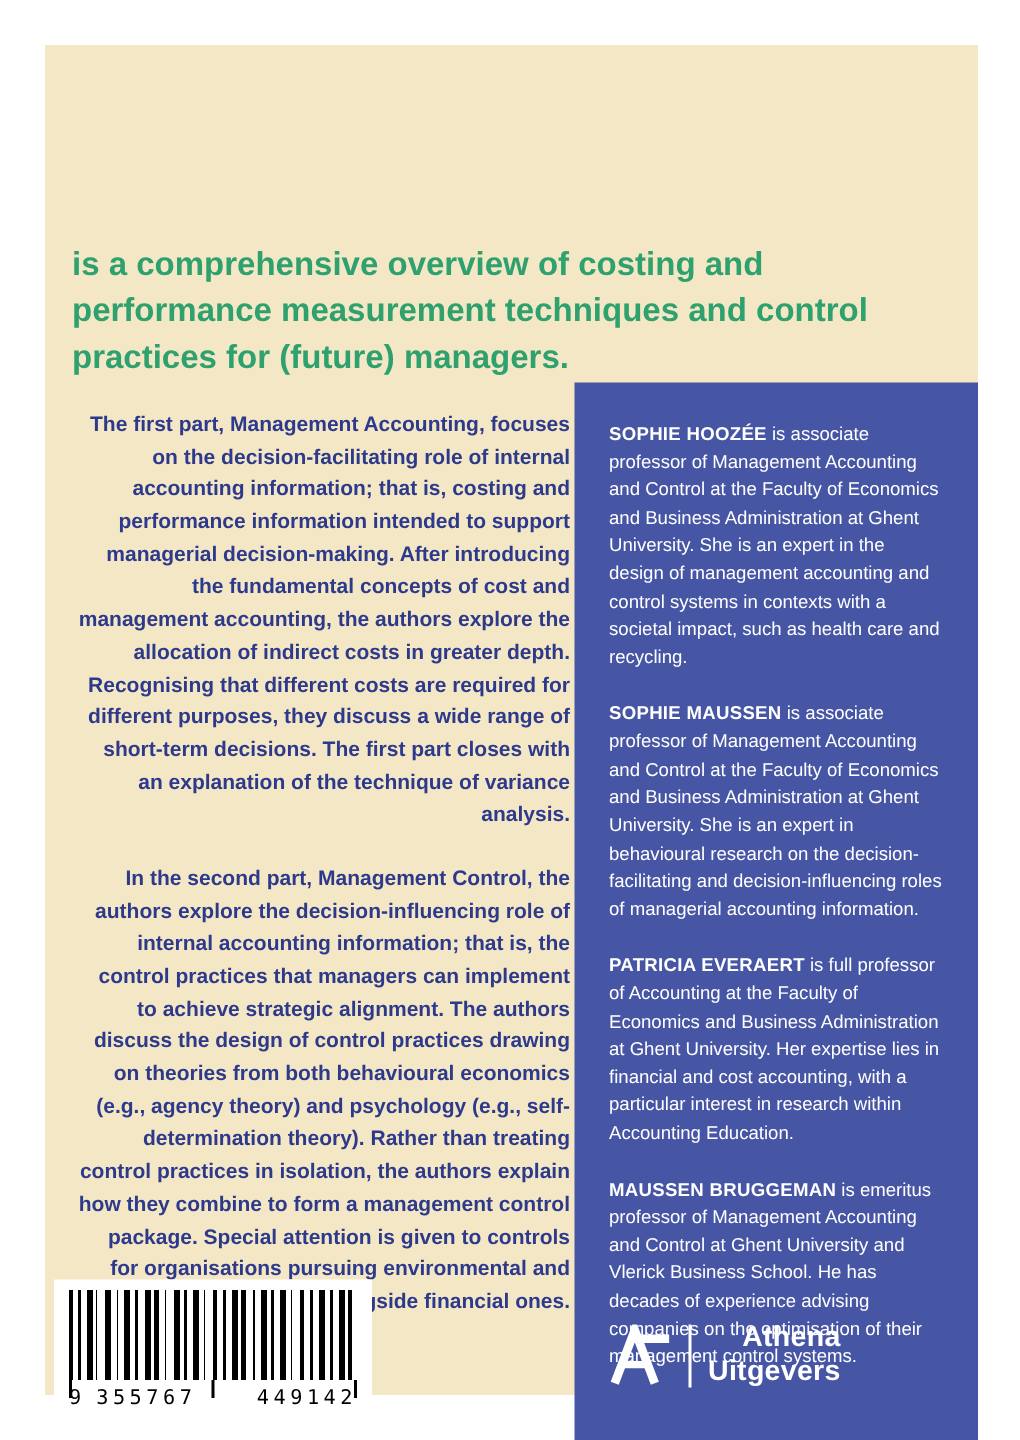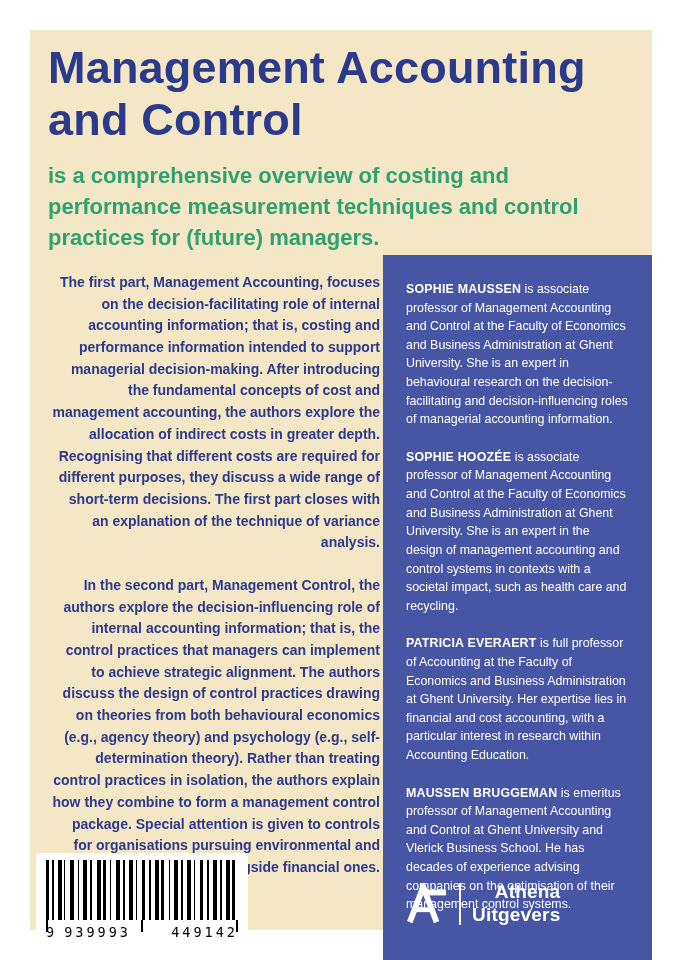--- a/index.html
+++ b/index.html
@@ -52,42 +52,38 @@
   .num-row .g { letter-spacing:3px; }
   .num-row .gap { flex:1; }
 </style>
 </head>
 <body>
 
 <div class="page">
 
   <div class="cream-bg"></div>
 
-  <h1 class="title">
-    <span>Management Accounting</span><br>
-    <span>and Control</span>
-  </h1>
 
   <p class="subtitle">is a comprehensive overview of costing and performance measurement techniques and control practices for (future) managers.</p>
 
   <div class="left-col">
     <p>The first part, Management Accounting, focuses on the decision-facilitating role of internal accounting information; that is, costing and performance information intended to support managerial decision-making. After introducing the fundamental concepts of cost and management accounting, the authors explore the allocation of indirect costs in greater depth. Recognising that different costs are required for different purposes, they discuss a wide range of short-term decisions. The first part closes with an explanation of the technique of variance analysis.</p>
     <p>In the second part, Management Control, the authors explore the decision-influencing role of internal accounting information; that is, the control practices that managers can implement to achieve strategic alignment. The authors discuss the design of control practices drawing on theories from both behavioural economics (e.g., agency theory) and psychology (e.g., self-determination theory). Rather than treating control practices in isolation, the authors explain how they combine to form a management control package. Special attention is given to controls for organisations pursuing environmental and social objectives alongside financial ones.</p>
   </div>
 
   <div class="blue-panel">
 
     <p class="bio">
-      <strong>SOPHIE MAUSSEN</strong>
-      <span>is associate professor of Management Accounting and Control at the Faculty of Economics and Business Administration at Ghent University. She is an expert in behavioural research on the decision-facilitating and decision-influencing roles of managerial accounting information.</span>
+      <strong>SOPHIE HOOZÉE</strong>
+      <span>is associate professor of Management Accounting and Control at the Faculty of Economics and Business Administration at Ghent University. She is an expert in the design of management accounting and control systems in contexts with a societal impact, such as health care and recycling.</span>
     </p>
 
     <p class="bio">
-      <strong>SOPHIE HOOZÉE</strong>
-      <span>is associate professor of Management Accounting and Control at the Faculty of Economics and Business Administration at Ghent University. She is an expert in the design of management accounting and control systems in contexts with a societal impact, such as health care and recycling.</span>
+      <strong>SOPHIE MAUSSEN</strong>
+      <span>is associate professor of Management Accounting and Control at the Faculty of Economics and Business Administration at Ghent University. She is an expert in behavioural research on the decision-facilitating and decision-influencing roles of managerial accounting information.</span>
     </p>
 
     <p class="bio">
       <strong>PATRICIA EVERAERT</strong>
       <span>is full professor of Accounting at the Faculty of Economics and Business Administration at Ghent University. Her expertise lies in financial and cost accounting, with a particular interest in research within Accounting Education.</span>
     </p>
 
     <p class="bio">
       <strong>MAUSSEN BRUGGEMAN</strong>
       <span>is emeritus professor of Management Accounting and Control at Ghent University and Vlerick Business School. He has decades of experience advising companies on the optimisation of their management control systems.</span>
@@ -109,19 +105,19 @@
   </div>
 
   <div class="barcode-box">
     <div class="bars">
       <span class="guard g1"></span>
       <span class="guard g2"></span>
       <span class="guard g3"></span>
     </div>
     <div class="num-row">
       <span class="d0">9</span>
-      <span class="g">939993</span>
+      <span class="g">355767</span>
       <span class="gap"></span>
       <span class="g">449142</span>
     </div>
   </div>
 
 </div>
 
 </body></html>

